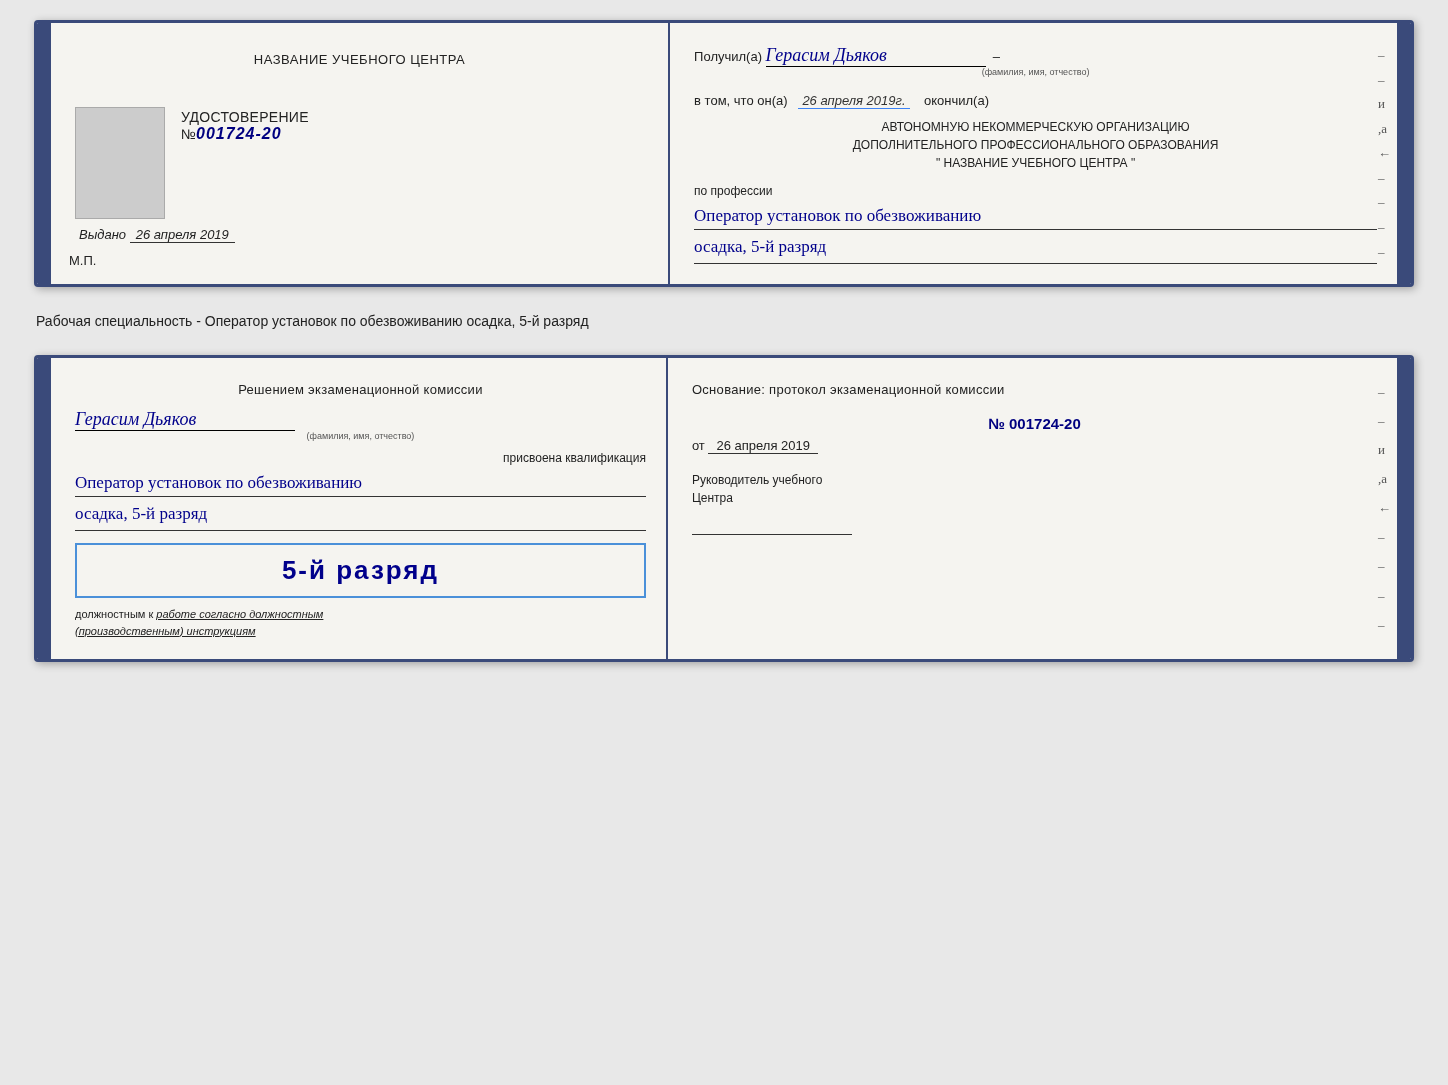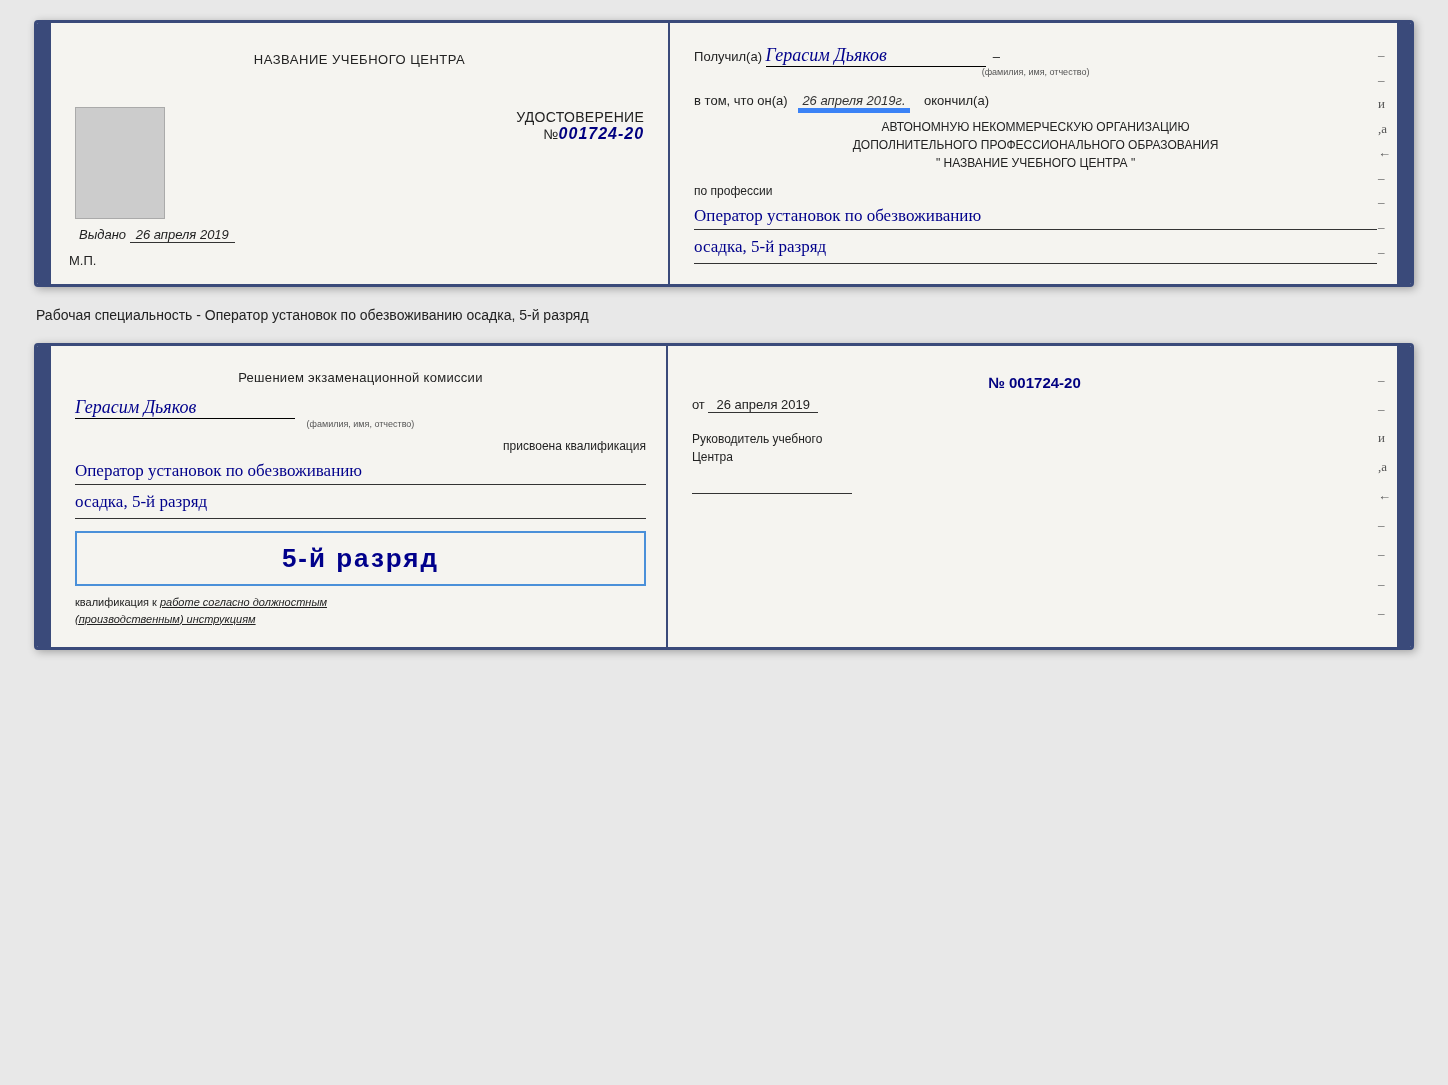--- a/index.html
+++ b/index.html
@@ -7,21 +7,21 @@
       background: #e8e8e8;
       font-family: 'Times New Roman', Times, serif;
       padding: 20px;
       width: 1448px;
       min-height: 1085px;
     }
 
     .page-wrapper {
       display: flex;
       flex-direction: column;
-      gap: 12px;
+      gap: 18px;
       max-width: 1380px;
       margin: 0 auto;
     }
 
     
     .document-card {
       background: #f5f4f0;
       border: 3px solid #3a4a7a;
       border-radius: 4px;
       display: flex;
@@ -71,21 +71,21 @@
       width: 90px;
       height: 112px;
       background: #ccc;
       border: 1px solid #aaa;
       float: left;
       margin-right: 16px;
       margin-top: 8px;
     }
 
     .cert-info {
-      text-align: right;
+      text-align: left;
       margin-top: 30px;
     }
 
     .cert-title {
       font-size: 14px;
       font-family: Arial, sans-serif;
       letter-spacing: 0.3px;
       color: #222;
     }
 
@@ -361,21 +361,21 @@
       <div class="received-line">
         <span>Получил(а)</span>
         <span class="handwritten handwritten-underline">Герасим Дьяков</span>
         &nbsp;–
         <span class="small-label">(фамилия, имя, отчество)</span>
       </div>
 
       <div class="confirmed-line">
         <span>в том, что он(а)</span>
         &nbsp;
-        <span class="date-handwritten" style="border-bottom:5px solid #3b82f6; padding:0 4px;">26 апреля 2019г.</span>
+        <span class="date-handwritten" style="border-bottom:1px solid #3b82f6; padding:0 4px;">26 апреля 2019г.</span>
         &nbsp;&nbsp;
         <span>окончил(а)</span>
       </div>
 
       <div class="org-block">
         <div>АВТОНОМНУЮ НЕКОММЕРЧЕСКУЮ ОРГАНИЗАЦИЮ</div>
         <div>ДОПОЛНИТЕЛЬНОГО ПРОФЕССИОНАЛЬНОГО ОБРАЗОВАНИЯ</div>
         <div>"  НАЗВАНИЕ УЧЕБНОГО ЦЕНТРА  "</div>
       </div>
 
@@ -417,28 +417,29 @@
       <div class="qualification-block">
         <span class="profession-handwritten">Оператор установок по обезвоживанию</span>
         <span class="rank-handwritten">осадка, 5-й разряд</span>
       </div>
 
       <div class="rank-box">
         <div class="rank-big">5-й разряд</div>
       </div>
 
       <div class="допускается-text">
-        <span>квалификация к</span>
+        <span>должностным к</span>
         <span class="italic-underline">работе согласно должностным</span>
         <br>
         <span class="italic-underline">(производственным) инструкциям</span>
       </div>
     </div>
 
     <div class="doc-right">
+      <div class="osnov-title">Основание: протокол экзаменационной комиссии</div>
 
       <div style="text-align:center; margin-bottom:6px;">
         <span class="protocol-number">№  001724-20</span>
       </div>
 
       <div class="date-line">
         <span>от</span>
         <span style="border-bottom:1px solid #333; padding:0 8px;">26 апреля 2019</span>
       </div>
 

